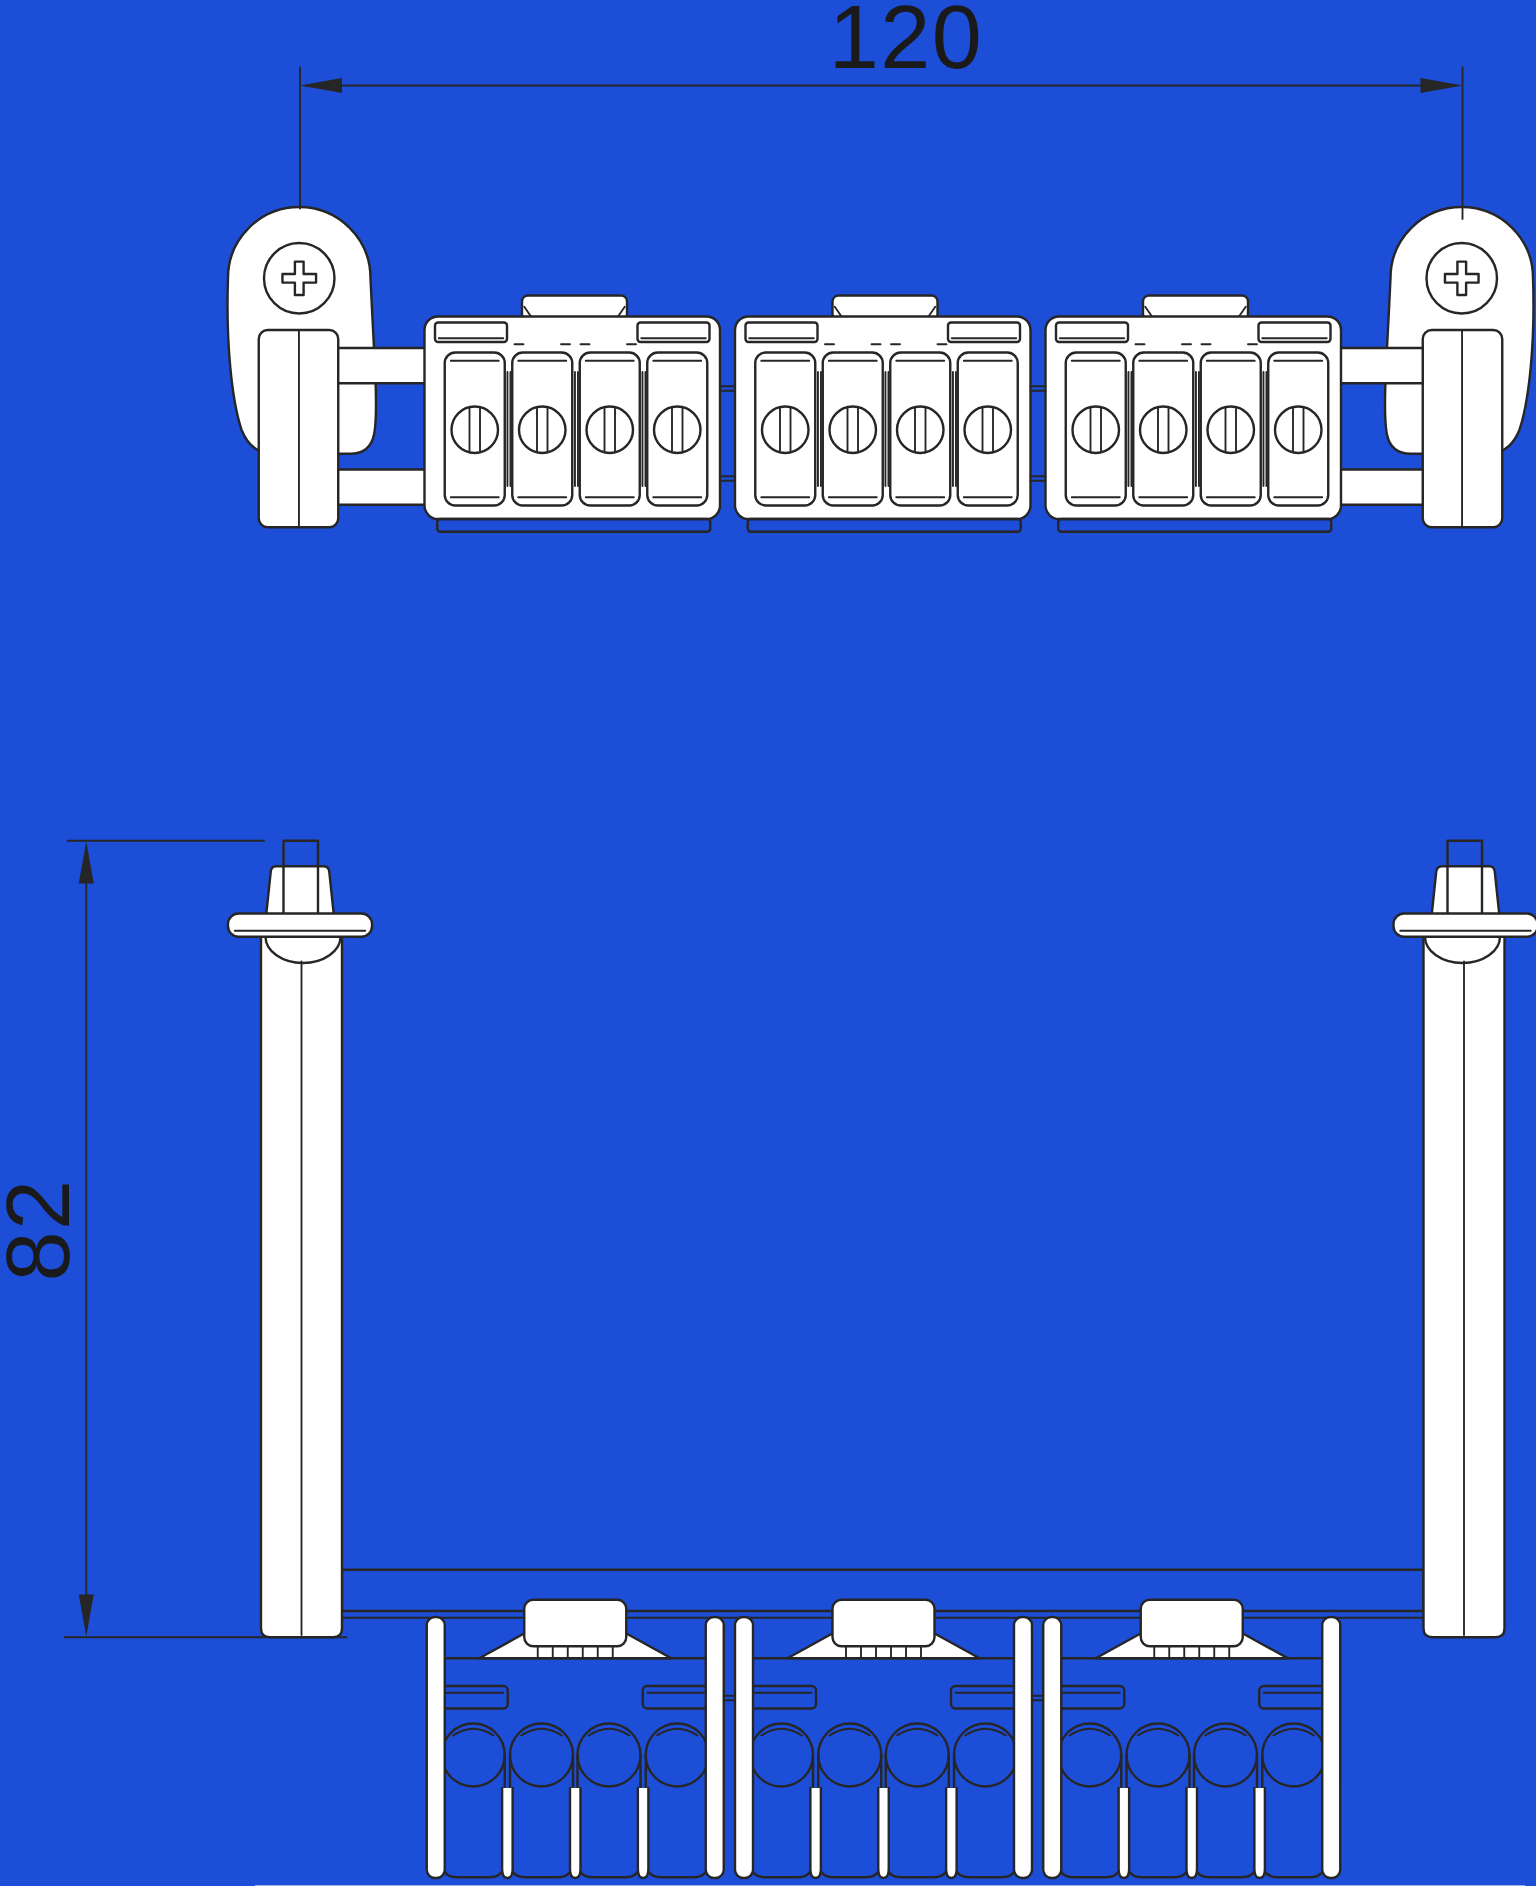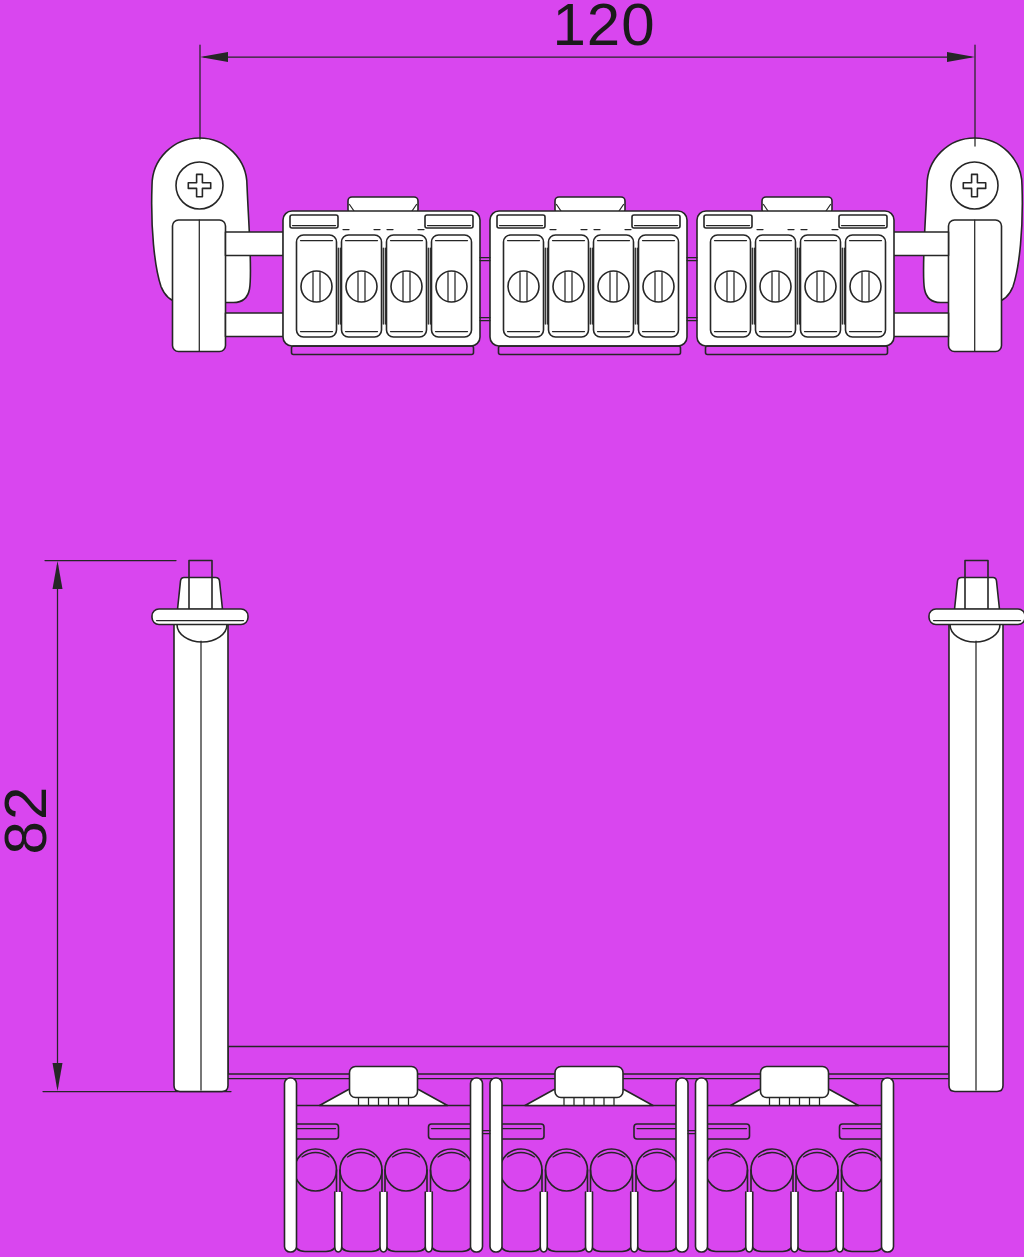--- a/index.html
+++ b/index.html
@@ -1,16 +1,16 @@
 <!DOCTYPE html>
 <html><head>
 <meta charset="utf-8">
 <style>
   html,body{margin:0;padding:0;background:#ffffff;}
-  .page{width:1024px;height:1257px;background:#d946ef;position:relative;overflow:hidden;}
+  .page{width:1024px;height:1257px;background:#1d4ed8;position:relative;overflow:hidden;}
   svg{display:block;}
   
   .s{fill:none;stroke:#262626;stroke-width:1.6;stroke-linecap:round;stroke-linejoin:round;}
   
   .w{fill:#ffffff;stroke:#262626;stroke-width:1.6;stroke-linecap:round;stroke-linejoin:round;}
   
   .t{fill:none;stroke:#262626;stroke-width:1.25;stroke-linecap:round;stroke-linejoin:round;}
   
   .f{fill:#262626;stroke:none;}
   .dimtext{fill:#1a1a1a;font-family:"Liberation Sans",sans-serif;font-size:60px;letter-spacing:1px;text-anchor:middle;}

